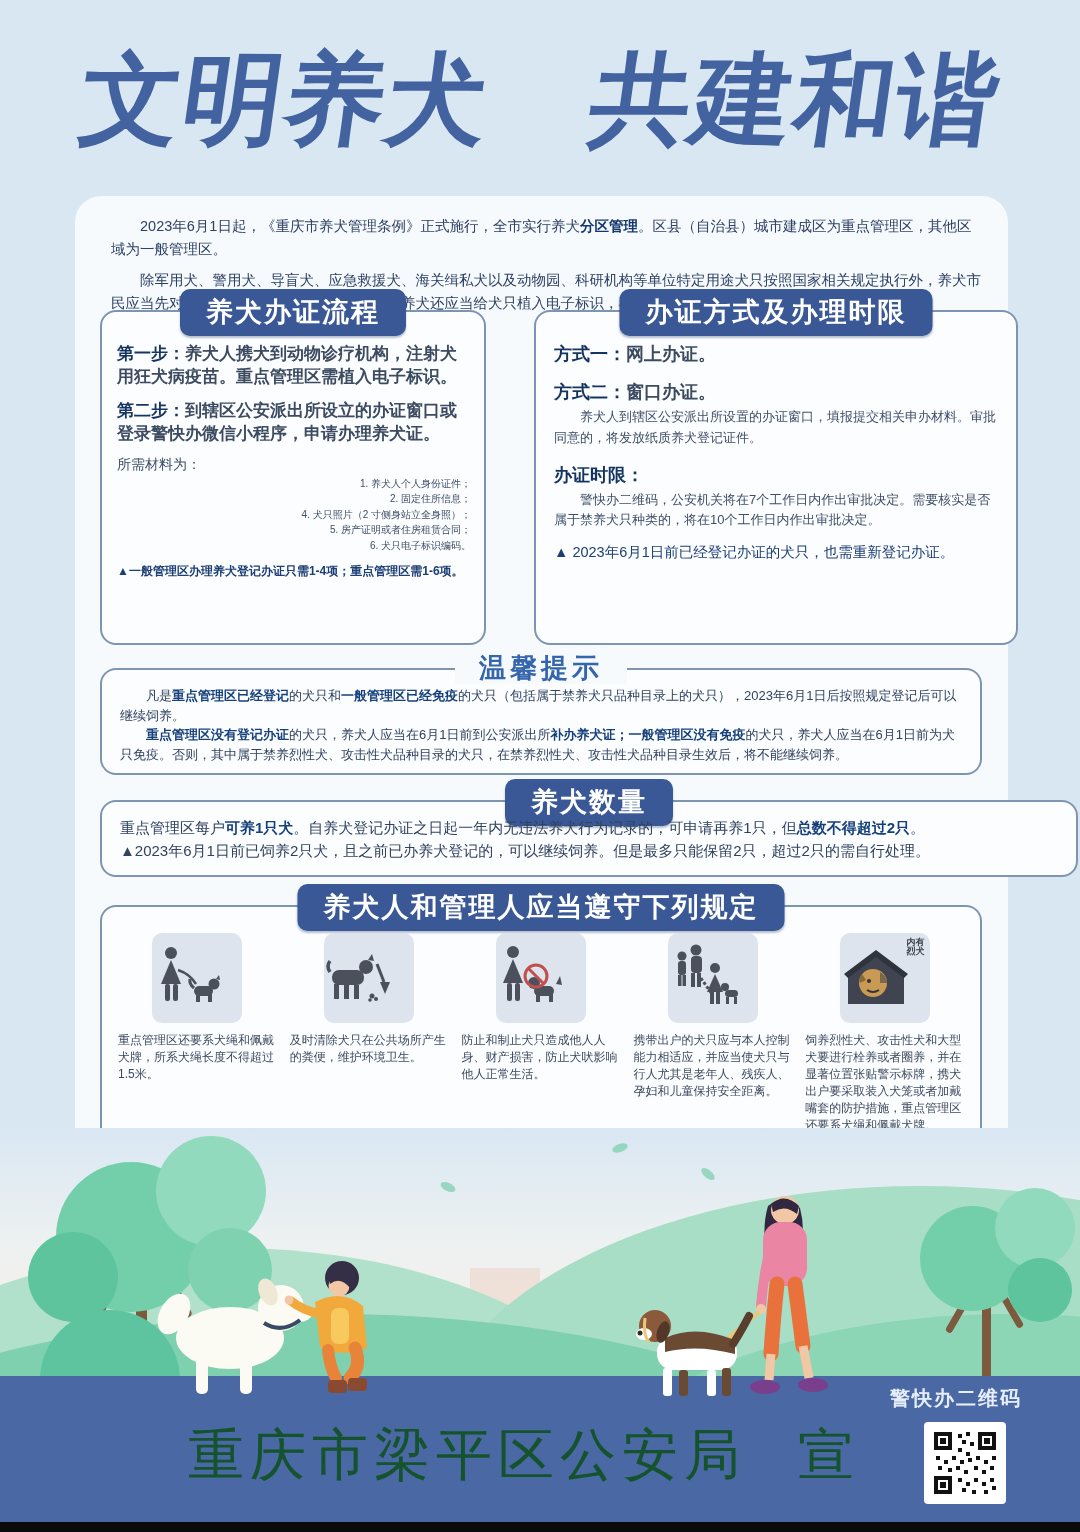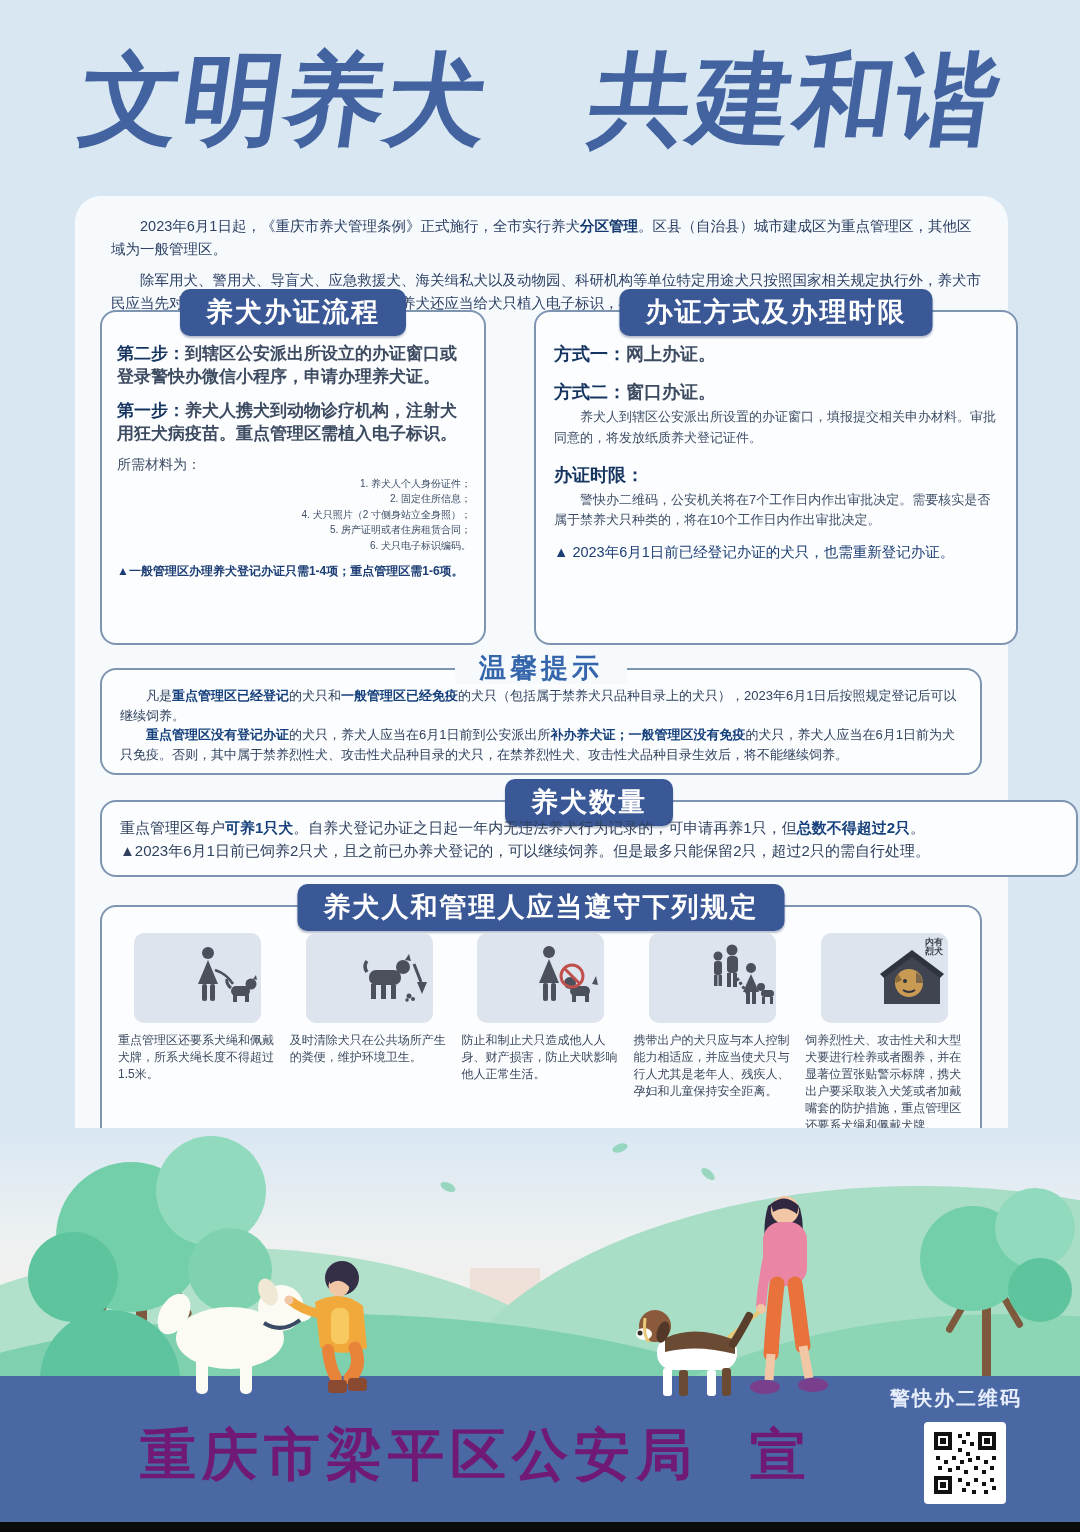--- a/index.html
+++ b/index.html
@@ -46,43 +46,43 @@
   .quantity{left:25px;top:604px;width:978px;height:77px;}
   .quantity .clip{padding:14px 18px 4px;}
   .quantity p{margin:0;font-size:15px;line-height:1.55;color:#31425f;}
   .quantity b{color:#16407c;}
   
   .rules{left:25px;top:709px;width:882px;height:242px;}
   .rules .clip{padding:26px 16px 6px;}
   .rules-row{display:flex;gap:13px;}
   .rule{flex:1;display:flex;flex-direction:column;align-items:center;}
   .tile{width:90px;height:90px;background:#dde4ed;border-radius:10px;display:flex;
-        align-items:center;justify-content:flex-end;position:relative;flex:none;padding-left:37px;}
+        align-items:center;justify-content:flex-start;position:relative;flex:none;}
   .rule p{margin:9px 0 0;font-size:12px;line-height:1.42;color:#3d4a5f;align-self:stretch;}
   .kennel-sign{position:absolute;top:5px;right:5px;font-size:9px;line-height:1.05;
                color:#3a3f4a;font-weight:bold;text-align:center;}
   
   .scene{position:absolute;left:0;top:1128px;width:1080px;height:404px;overflow:hidden;}
   .sky{position:absolute;inset:0;
        background:linear-gradient(180deg,#d9e7f3 0%,#edf1f1 28%,#f9efe8 62%,#f3e6dd 100%);}
   .city{position:absolute;background:#ecd3c6;opacity:.55;}
   .hill{position:absolute;border-radius:50%;}
   .hill-a{width:820px;height:430px;left:-180px;top:120px;background:#b2e1cb;}
   .hill-b{width:980px;height:520px;left:430px;top:58px;background:#a8ddc6;}
   .hill-c{width:1300px;height:560px;left:-320px;top:186px;background:#7fd0af;}
   .hill-d{width:900px;height:430px;left:560px;top:186px;background:#8cd6b6;}
   .leaf{position:absolute;width:16px;height:8px;border-radius:50%;background:#7fcfae;opacity:.75;}
   .tree{position:absolute;}
   .trunk{position:absolute;background:#7d5a3e;border-radius:4px;}
   .blob{position:absolute;border-radius:50%;}
   .bush{position:absolute;width:140px;height:72px;border-radius:70px 70px 0 0;background:#5ec4a0;}
   .ground{position:absolute;left:0;bottom:10px;width:100%;height:146px;background:#4a68a3;}
   .figure{position:absolute;}
-  .pub{position:absolute;left:140px;bottom:38px;width:720px;text-align:left;color:#701a75;
-       font-size:56px;font-weight:bold;letter-spacing:6px;z-index:5;}
+  .pub{position:absolute;left:140px;bottom:38px;width:720px;text-align:right;color:#14532d;
+       font-size:56px;font-weight:normal;letter-spacing:6px;z-index:5;}
   .pub .xuan{margin-left:52px;}
   .qr-label{position:absolute;right:58px;bottom:120px;color:#e6edfb;font-size:20px;
             font-weight:bold;z-index:5;letter-spacing:2px;}
   .qr-box{position:absolute;right:74px;bottom:28px;width:82px;height:82px;background:#fff;
           border-radius:4px;display:flex;align-items:center;justify-content:center;z-index:5;}
   .bottom-bar{position:absolute;left:0;bottom:0;width:100%;height:10px;background:#0b0b0b;z-index:6;}
 </style>
 </head>
 <body>
 
@@ -93,22 +93,22 @@
   <div class="panel">
 
     <div class="intro">
       <p><span>2023年6月1日起，《重庆市养犬管理条例》正式施行，全市实行养犬</span><b>分区管理</b><span>。区县（自治县）城市建成区为重点管理区，其他区域为一般管理区。</span></p>
       <p><span>除军用犬、警用犬、导盲犬、应急救援犬、海关缉私犬以及动物园、科研机构等单位特定用途犬只按照国家相关规定执行外，养犬市民应当先对犬只进行</span><b>狂犬病免疫</b><span>，重点管理区养犬还应当给犬只植入电子标识，再到公安机关</span><b>登记办证</b><span>。</span></p>
     </div>
 
     <section class="box process">
       <div class="tab">养犬办证流程</div>
       <div class="clip">
+        <p class="step"><span class="lbl">第一步：</span><span>养犬人携犬到动物诊疗机构，注射犬用狂犬病疫苗。重点管理区需植入电子标识。</span></p>
         <p class="step"><span class="lbl">第二步：</span><span>到辖区公安派出所设立的办证窗口或登录警快办微信小程序，申请办理养犬证。</span></p>
-        <p class="step"><span class="lbl">第一步：</span><span>养犬人携犬到动物诊疗机构，注射犬用狂犬病疫苗。重点管理区需植入电子标识。</span></p>
         <p class="mat-title">所需材料为：</p>
         <div class="mat">1. 养犬人个人身份证件；</div>
         <div class="mat">2. 固定住所信息；</div>
         <div class="mat">4. 犬只照片（2 寸侧身站立全身照）；</div>
         <div class="mat">5. 房产证明或者住房租赁合同；</div>
         <div class="mat">6. 犬只电子标识编码。</div>
         <p class="note">▲一般管理区办理养犬登记办证只需1-4项；重点管理区需1-6项。</p>
       </div>
     </section>
 

